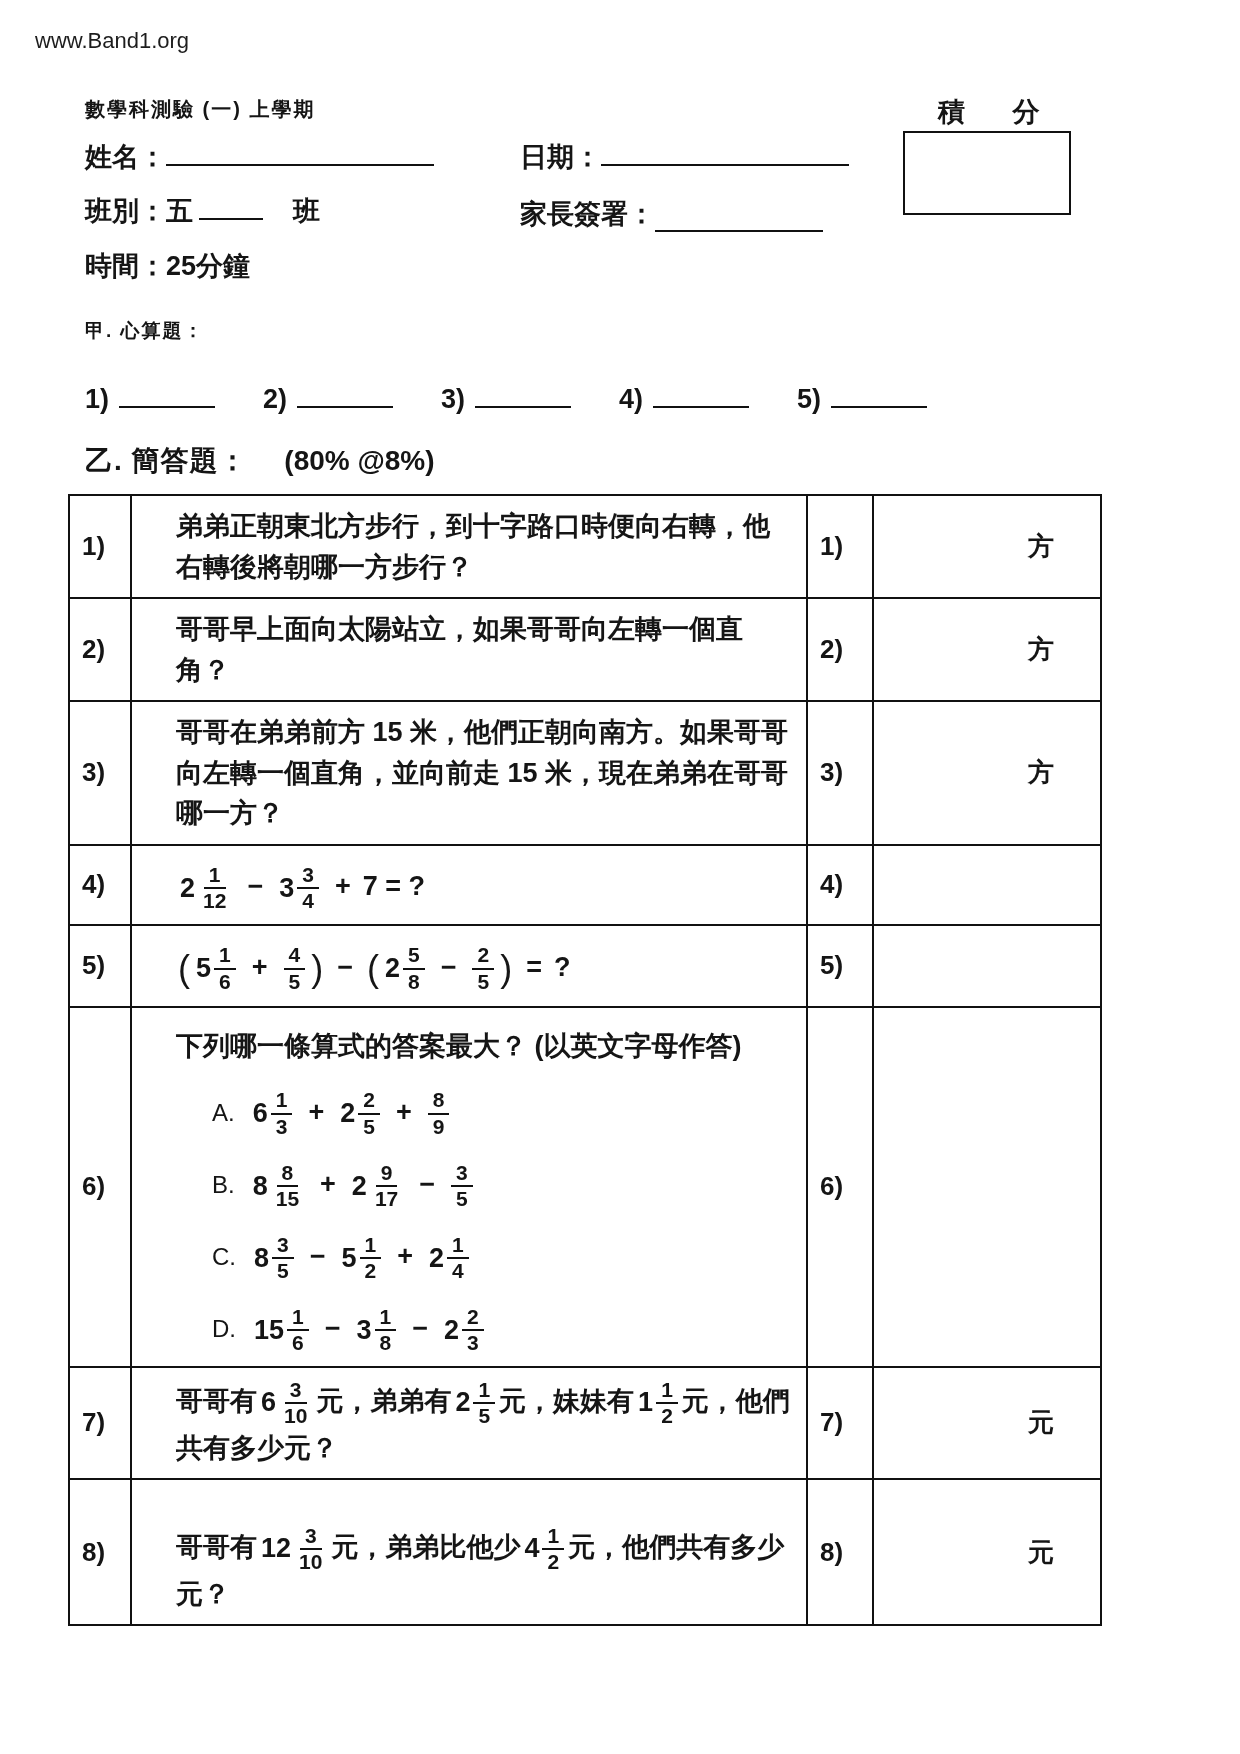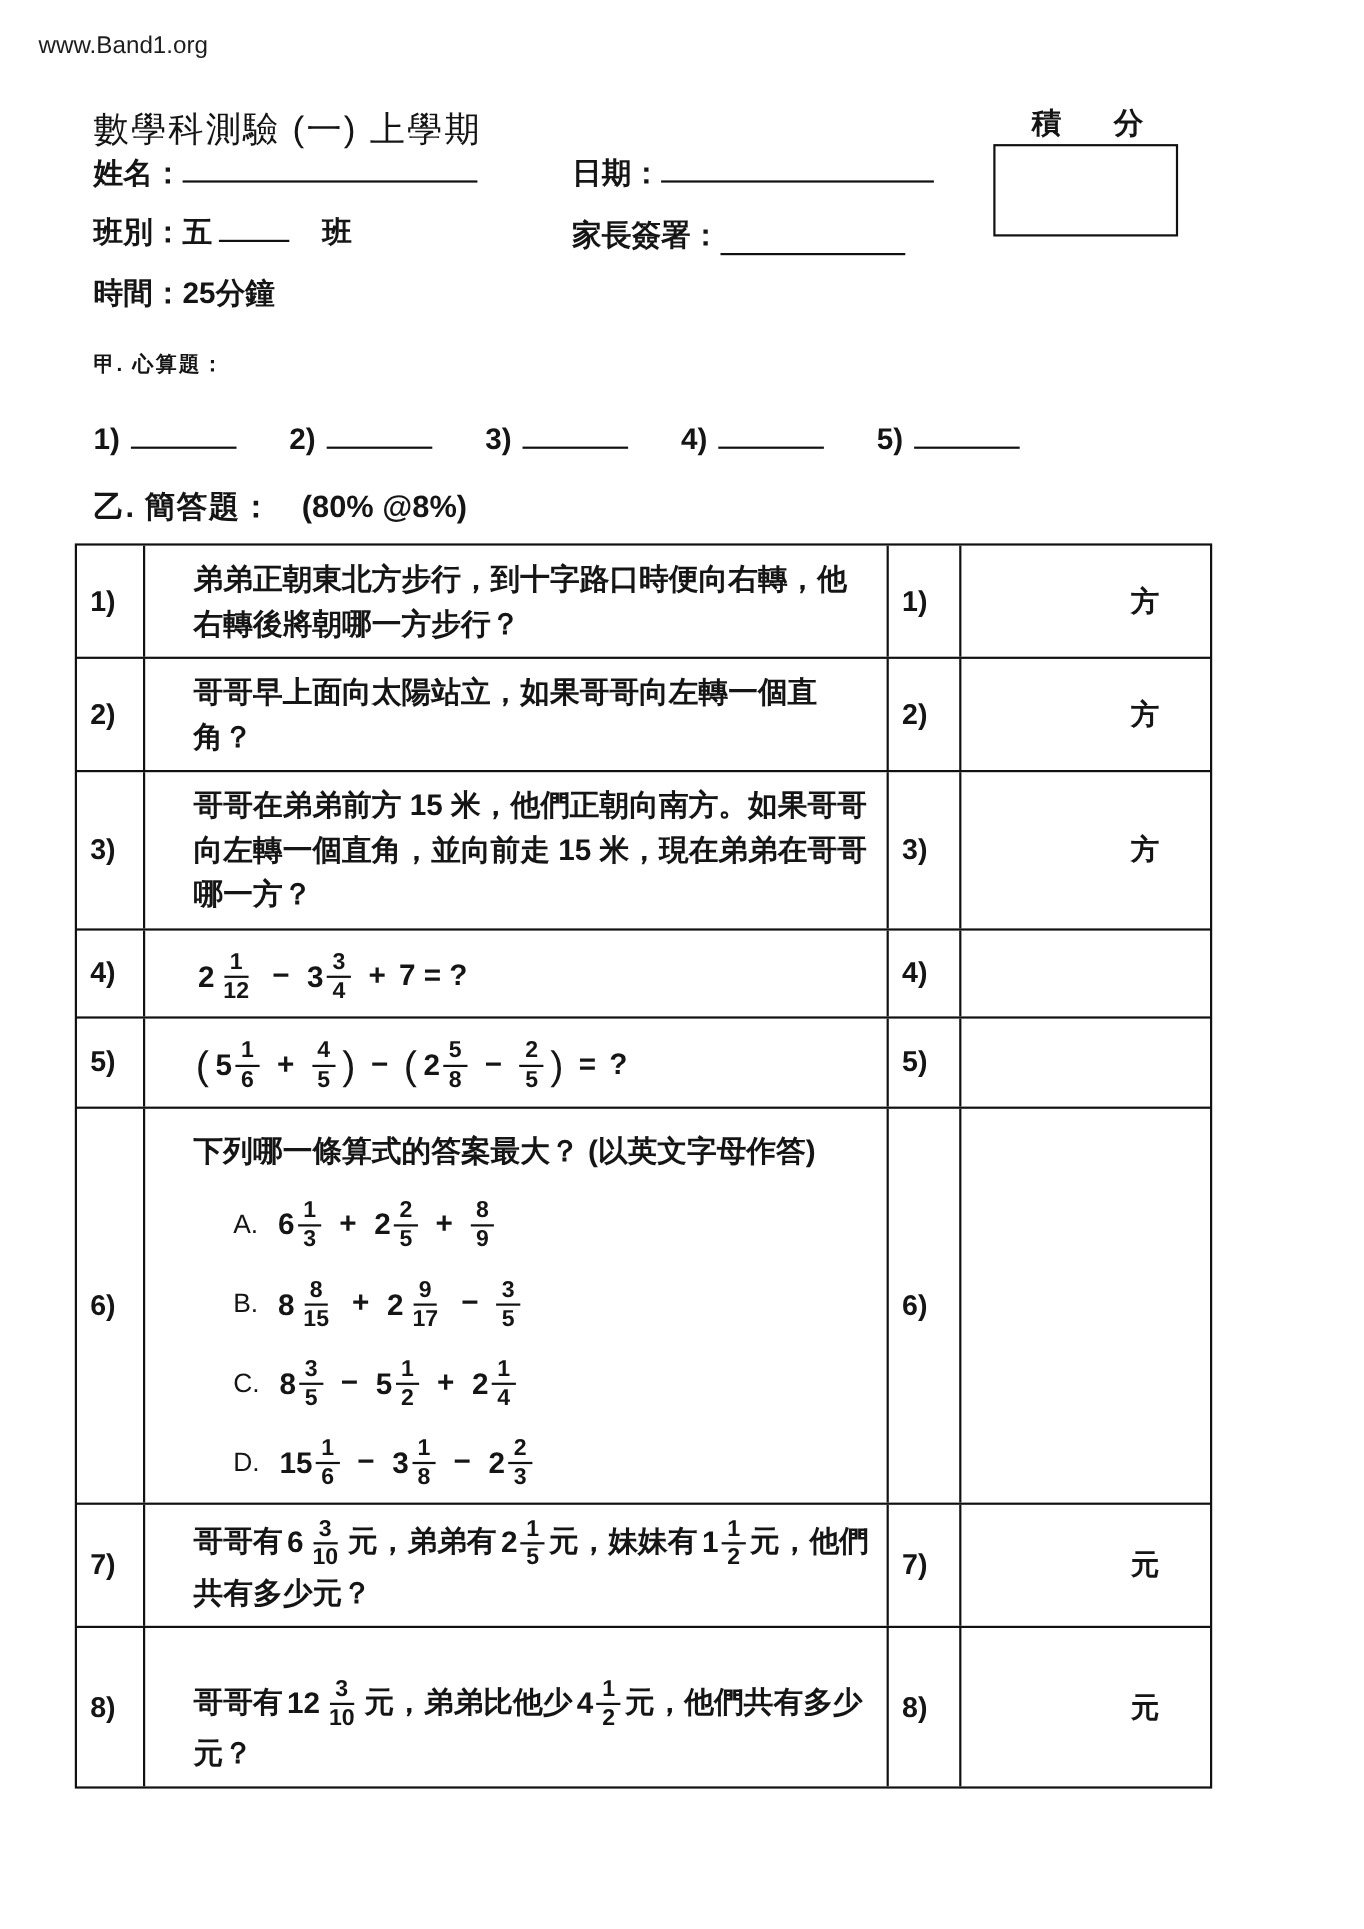--- a/index.html
+++ b/index.html
@@ -3,21 +3,21 @@
 <meta charset="utf-8">
 <style>
   * { box-sizing: border-box; }
   html,body { margin:0; padding:0; background:#ffffff; }
   .page {
     position:relative; width:1132px; height:1754px; background:#ffffff;
     font-family:"Liberation Sans","DejaVu Sans",sans-serif; color:#151515; overflow:hidden;
   }
   .watermark { position:absolute; left:35px; top:28px; font-size:22px; color:#1d1d1d; font-weight:normal; }
 
-  .title { position:absolute; left:85px; top:96px; font-size:32px; font-weight:normal; letter-spacing:2px; }
+  .title { position:absolute; left:85px; top:96px; font-size:20px; font-weight:bold; letter-spacing:2px; }
 
   .hrow { position:absolute; font-size:27px; font-weight:bold; display:flex; align-items:baseline; white-space:nowrap; }
   .row-name   { left:85px;  top:138px; }
   .row-date   { left:520px; top:138px; }
   .row-class  { left:85px;  top:192px;text-align:center; }
   .row-parent { left:520px; top:196px;align-items:flex-end; }
   .row-time   { left:85px;  top:248px; }
 
   .fill-line { display:inline-block; border-bottom:2.5px solid #111; height:28px; }
   .line-name   { width:268px; }
@@ -28,21 +28,21 @@
 
   .score-label { position:absolute; left:938px; top:94px; font-size:27px; font-weight:bold; letter-spacing:20px;text-align:right; }
   .score-box { position:absolute; left:903px; top:131px; width:168px; height:84px; border:2.5px solid #111; background:#fff; }
 
   .sec-a-heading { position:absolute; left:85px; top:318px; font-size:19px; font-weight:bold; letter-spacing:2px; }
   .mental-blanks { position:absolute; left:85px; top:380px; display:flex; gap:48px; font-size:27px; font-weight:bold; }
   .blank-item { display:flex; align-items:baseline; gap:10px; }
   .blank-line { display:inline-block; width:96px; height:28px; border-bottom:2.5px solid #111; }
 
   .sec-b-heading { position:absolute; left:85px; top:442px; font-size:28px; font-weight:bold; letter-spacing:1px; }
-  .sec-b-heading .note { margin-left:18px; letter-spacing:0; }
+  .sec-b-heading .note { margin-left:28px; letter-spacing:0; }
 
   .q-table { position:absolute; left:68px; top:494px; width:1034px; border:2.5px solid #111; font-size:27px; font-weight:600; }
   .q-row { display:flex; border-bottom:2px solid #111; align-items:stretch; }
   .q-row:last-child { border-bottom:none; }
   .cell { border-right:2px solid #111; }
   .q-no { width:62px; display:flex; align-items:center; padding-left:12px; font-size:26px; flex:none; }
   .q-text { flex:1 1 auto; display:flex; flex-direction:column; justify-content:flex-end; padding:10px 14px; line-height:1.5; min-width:0;margin-left:30px; }
   .a-no { width:66px; display:flex; align-items:center; padding-left:12px; font-size:26px; flex:none; }
   .a-space { width:226px; border-right:none; display:flex; align-items:center; justify-content:flex-end; padding-right:46px; flex:none; }
   .unit { font-size:26px; font-weight:bold; }

